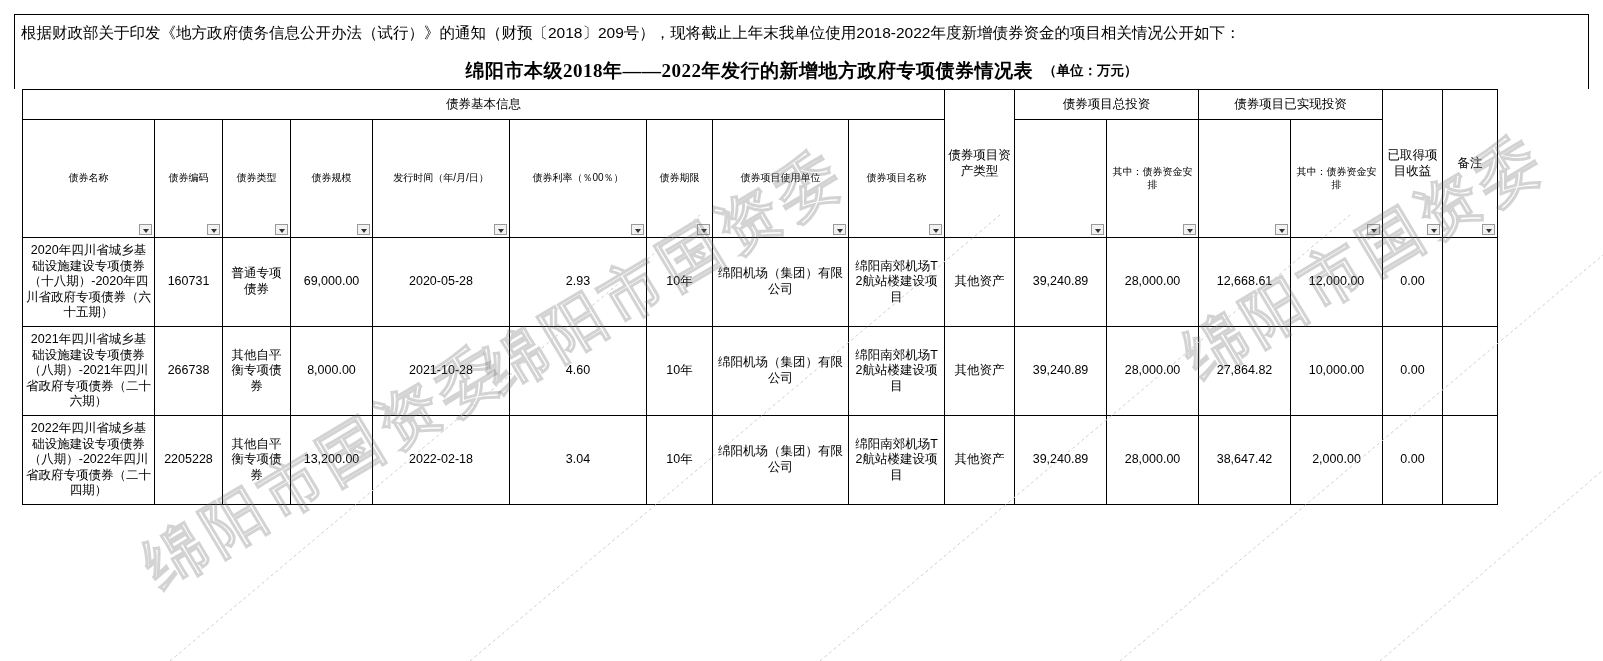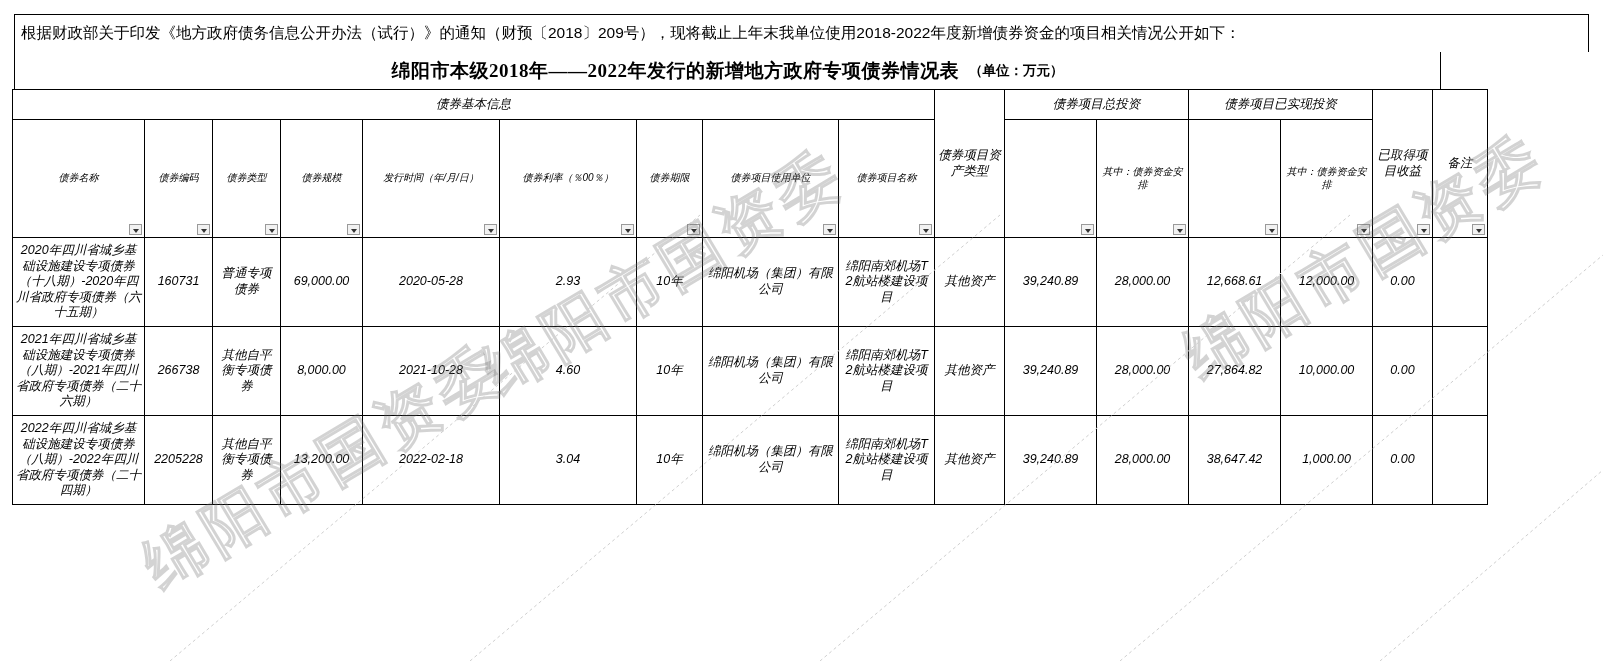--- a/index.html
+++ b/index.html
@@ -40,21 +40,21 @@
     line-height: 1.2;
     padding-left: 6px;
     white-space: nowrap;
     letter-spacing: 0px;
   }
   
   .title-wrap {
     position: absolute;
     left: 14px;
     top: 52px;
-    width: 1427px;
+    width: 1575px;
     height: 37px;
     border: 1px solid #000;
     border-top: none;
     border-bottom: none;
     box-sizing: border-box;
     display: flex;
     align-items: center;
     justify-content: center;
   }
   .title-main {
@@ -65,27 +65,26 @@
   }
   .title-unit {
     font-family: "Liberation Serif", serif;
     font-size: 13.5px;
     font-weight: bold;
     margin-left: 10px;
   }
   
   table.main {
     position: absolute;
-    left: 12px;
+    left: 22px;
     top: 89px;
     border-collapse: collapse;
     table-layout: fixed;
     width: 1385px;
     font-size: 12px;
-    font-style: italic;
   }
   table.main td, table.main th {
     border: 1px solid #000;
     text-align: center;
     vertical-align: middle;
     padding: 2px 3px;
     font-weight: normal;
     line-height: 1.25;
     word-break: break-all;
   }
@@ -309,21 +308,21 @@
         <td class="numc">13,200.00</td>
         <td class="numc">2022-02-18</td>
         <td class="numc">3.04</td>
         <td class="numc">10年</td>
         <td>绵阳机场（集团）有限公司</td>
         <td>绵阳南郊机场T2航站楼建设项目</td>
         <td>其他资产</td>
         <td class="num">39,240.89</td>
         <td class="num">28,000.00</td>
         <td class="num">38,647.42</td>
-        <td class="num">1,000.00</td>
+        <td class="num">2,000.00</td>
         <td class="num">0.00</td>
         <td></td>
       </tr>
     </tbody>
   </table>
 
   <div class="wm wm1">绵阳市国资委</div>
   <div class="wm wm2">绵阳市国资委</div>
   <div class="wm wm3">绵阳市国资委</div>
 

